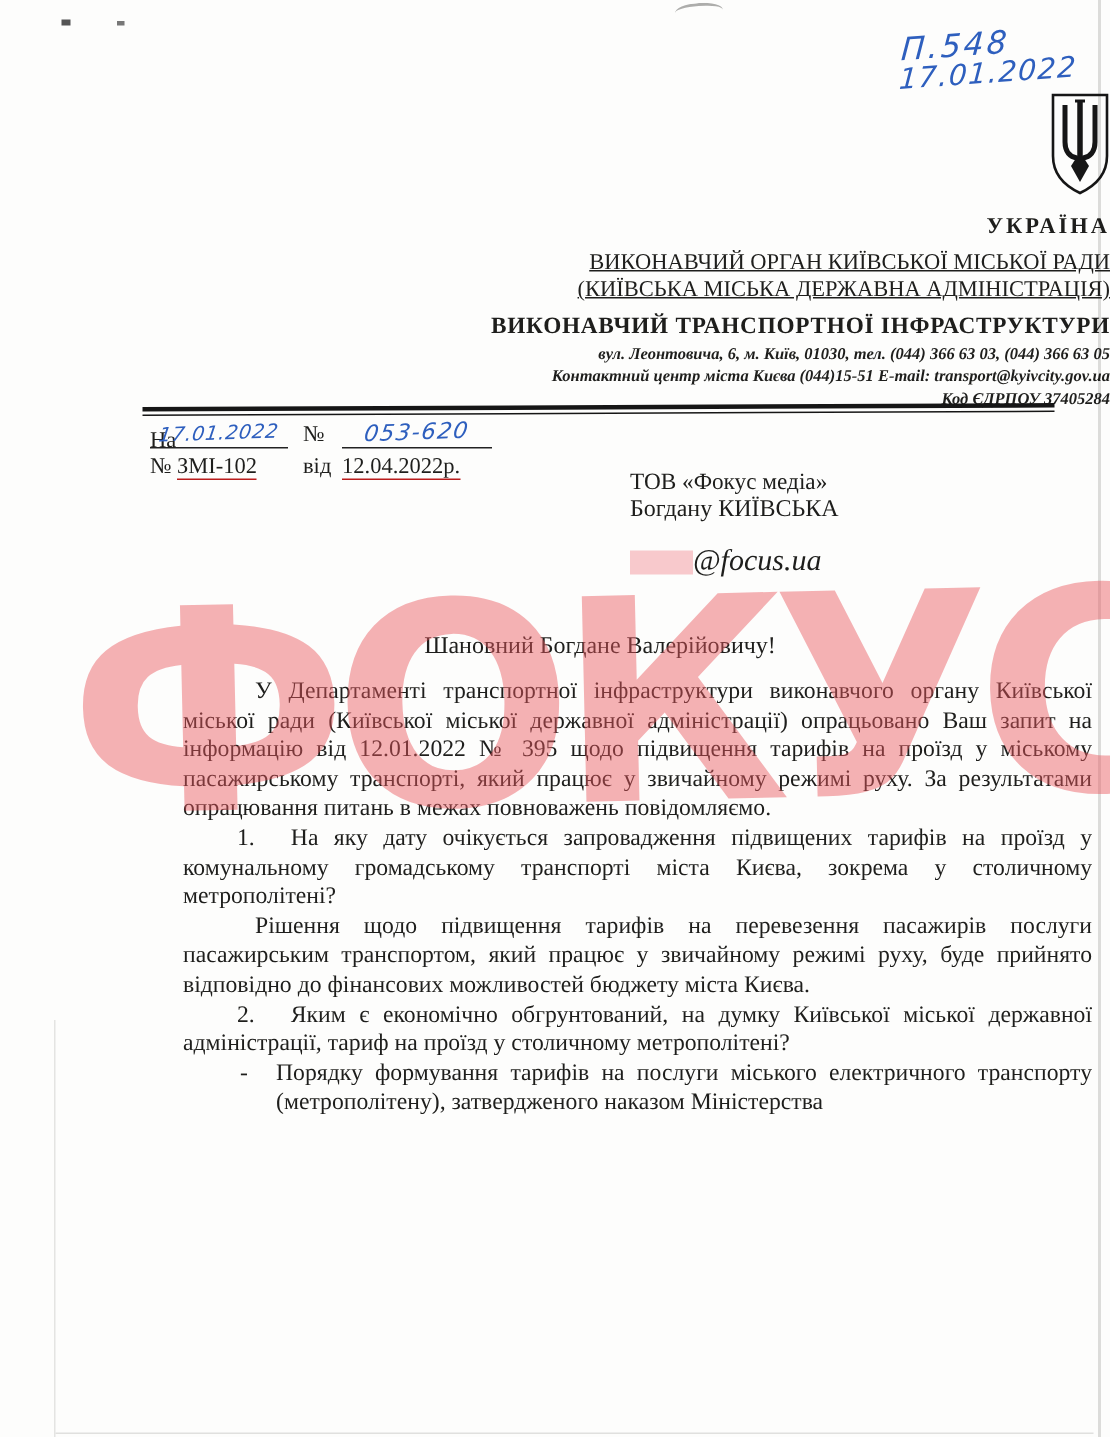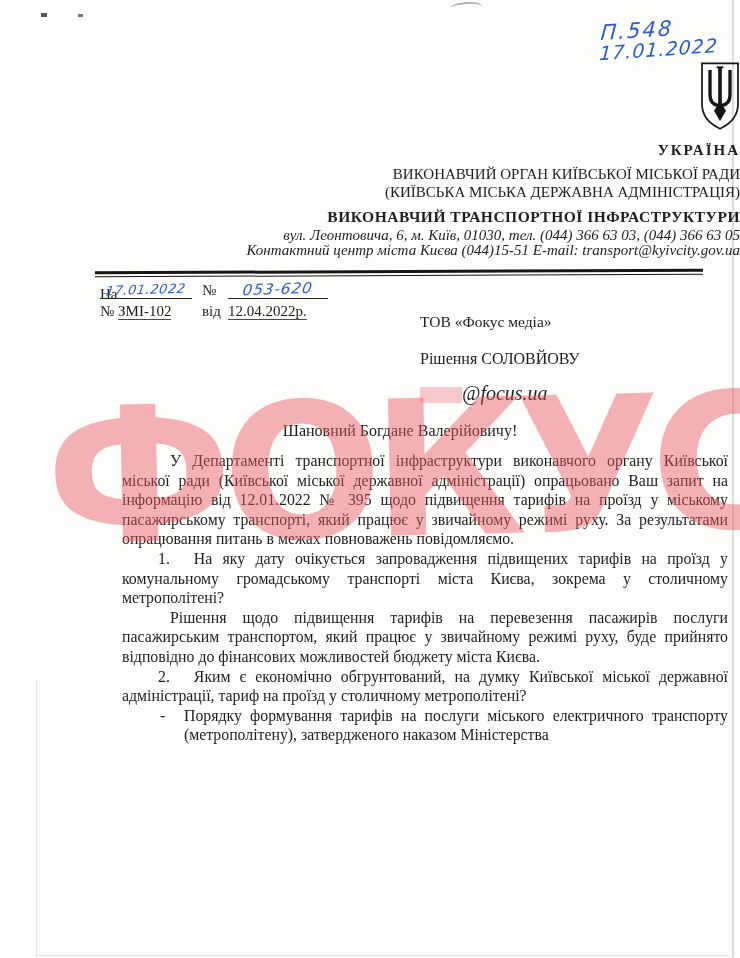--- a/index.html
+++ b/index.html
@@ -19,44 +19,44 @@
   
   .hw{color:#2e5fbe;font-family:"DejaVu Sans",sans-serif;font-style:italic;}
   .hw-note{position:absolute;top:18px;left:600px;transform:rotate(-4deg) skewX(-8deg);
     line-height:1.05;text-align:left;}
   .hw-note .l1{font-size:21px;letter-spacing:2px;}
   .hw-note .l2{font-size:19px;letter-spacing:1px;}
   
   .letterhead{position:absolute;top:60px;left:20px;width:720px;text-align:right;}
   .emblem{display:inline-block;}
   .country{margin-top:6px;font-weight:bold;font-size:15px;letter-spacing:2px;}
-  .orgline{font-size:15px;line-height:16px;margin-top:2px;}
+  .orgline{font-size:15px;line-height:16px;margin-top:2px;text-decoration:underline;}
   .orgline.first{margin-top:7px;}
   .dept{margin-top:8px;font-weight:bold;font-size:15.5px;letter-spacing:.5px;}
-  .addr{font-size:15px;font-style:italic;font-weight:normal;line-height:13px;margin-top:2px;}
+  .addr{font-size:11px;font-style:italic;font-weight:bold;line-height:13px;margin-top:2px;}
   .addr.first{margin-top:3px;}
   .rule{position:absolute;left:95px;top:270px;width:608px;transform:rotate(-.25deg);}
   .rule .thick{height:3px;background:#161616;}
   .rule .thin{height:1px;background:#161616;margin-top:2px;}
   
   .ref{position:absolute;left:100px;top:279px;font-size:15px;}
   .ref-row{display:flex;align-items:flex-end;}
   .ref-row.r1{height:20px;}
   .ref-row.r2{margin-top:1px;height:20px;}
   .cell-u{border-bottom:1px solid #222;text-align:center;}
   .c1{width:92px;}
   .gap{width:10px;}
   .c2{width:26px;text-align:left;}
   .c3{width:100px;}
   .hw-small{font-size:13px;letter-spacing:.5px;transform:skewX(-10deg) rotate(-2deg);display:inline-block;}
   .hw-mid{font-size:15px;letter-spacing:1px;transform:skewX(-10deg) rotate(-2deg);display:inline-block;}
   .u{border-bottom:1px solid #b91c1c;}
   
   .recipient{position:absolute;left:420px;top:313px;font-size:15.5px;line-height:18px;}
-  .recipient .company{margin-bottom:19px;}
+  .recipient .company{}
   .recipient .person{margin-bottom:16px;font-size:16px;}
   .redaction{display:inline-block;width:42px;height:16px;background:#f8c9cc;vertical-align:-3px;}
   .email{font-style:italic;font-size:20px;}
   
   .salutation{position:absolute;left:95px;top:422px;width:610px;text-align:center;font-size:16px;}
   .body{position:absolute;left:122px;top:451px;width:606px;font-size:15.8px;
     line-height:19.6px;text-align:justify;}
   .body p{margin:0;}
   .indent{text-indent:48px;}
   .q{text-indent:36px;}
@@ -101,20 +101,21 @@
         <path d="M30,60 L21,74 L30,90 L39,74 Z" fill="#161616"></path>
         <path d="M25,9 h10" stroke="#161616" stroke-width="3" fill="none"></path>
       </svg>
     </span>
     <div class="country">УКРАЇНА</div>
     <div class="orgline first">ВИКОНАВЧИЙ ОРГАН КИЇВСЬКОЇ МІСЬКОЇ РАДИ</div>
     <div class="orgline">(КИЇВСЬКА МІСЬКА ДЕРЖАВНА АДМІНІСТРАЦІЯ)</div>
     <div class="dept">ВИКОНАВЧИЙ ТРАНСПОРТНОЇ ІНФРАСТРУКТУРИ</div>
     <div class="addr first">вул. Леонтовича, 6, м. Київ, 01030, тел. (044) 366 63 03, (044) 366 63 05</div>
     <div class="addr">Контактний центр міста Києва (044)15-51  E-mail: transport@kyivcity.gov.ua</div>
+    <div class="addr">Код ЄДРПОУ 37405284</div>
   </div>
 
   <div class="rule">
     <div class="thick"></div>
     <div class="thin"></div>
   </div>
 
   <div class="ref">
     <div class="ref-row r1">
       <span class="cell-u c1"><span class="hw hw-small">17.01.2022</span></span>
@@ -125,21 +126,21 @@
     <div class="ref-row r2">
       <span class="c1"><span>На №</span>&nbsp;<span class="u">ЗМІ-102</span></span>
       <span class="gap"></span>
       <span class="c2">від</span>
       <span class="c3"><span class="u">12.04.2022р.</span></span>
     </div>
   </div>
 
   <div class="recipient">
     <div class="company">ТОВ «Фокус медіа»</div>
-    <div class="person">Рішення СОЛОВЙОВУ</div>
+    <div class="person">Богдану КИЇВСЬКА</div>
     <div>
       <span class="redaction"></span><span class="email">@focus.ua</span>
     </div>
   </div>
 
   <div class="salutation">Шановний Богдане Валерійовичу!</div>
 
   <div class="body">
     <p class="indent">У Департаменті транспортної інфраструктури виконавчого органу Київської міської ради (Київської міської державної адміністрації) опрацьовано Ваш запит на інформацію від 12.01.2022 № 395 щодо підвищення тарифів на проїзд у міському пасажирському транспорті, який працює у звичайному режимі руху. За результатами опрацювання питань в межах повноважень повідомляємо.</p>
     <p class="q"><span class="qnum">1.</span><span>На яку дату очікується запровадження підвищених тарифів на проїзд  у комунальному громадському транспорті міста Києва, зокрема у столичному метрополітені?</span></p>

